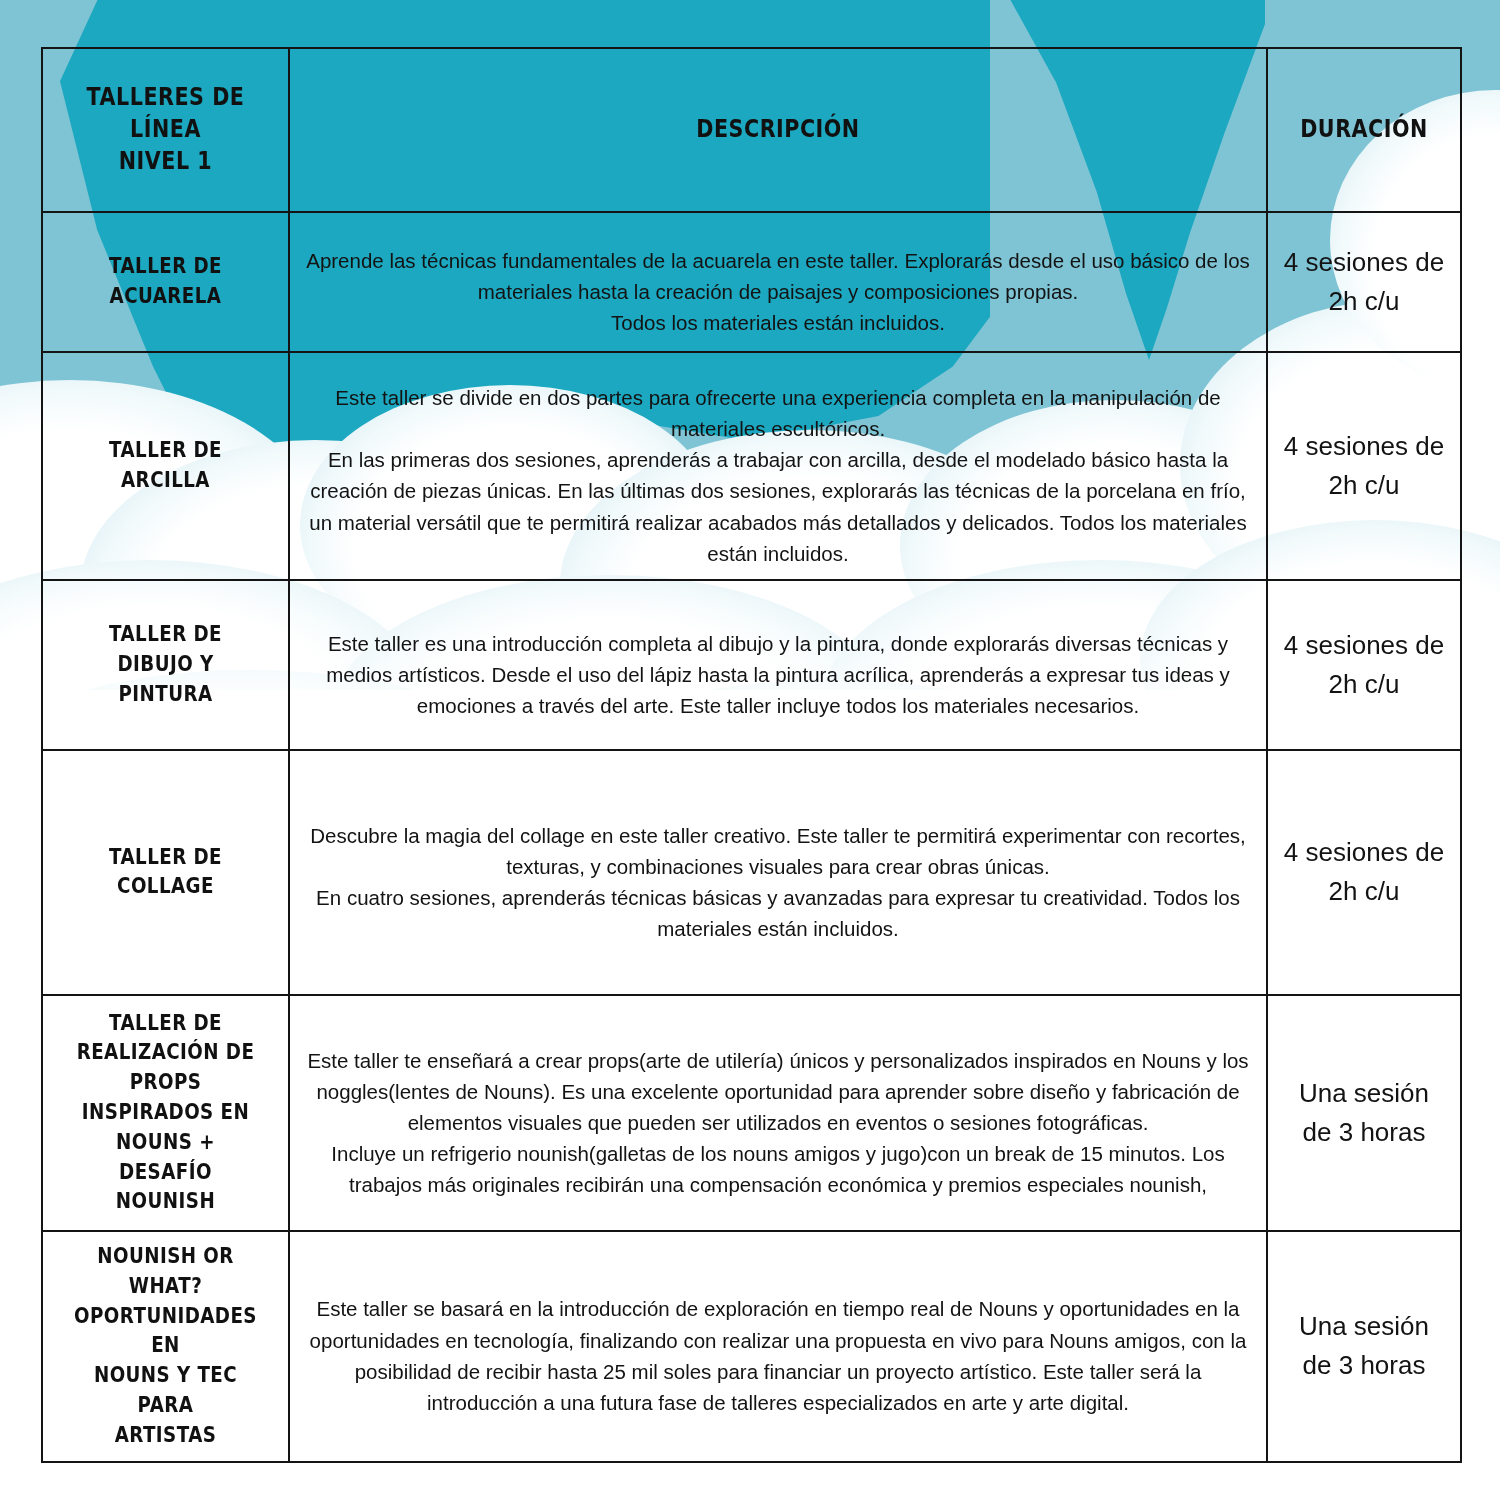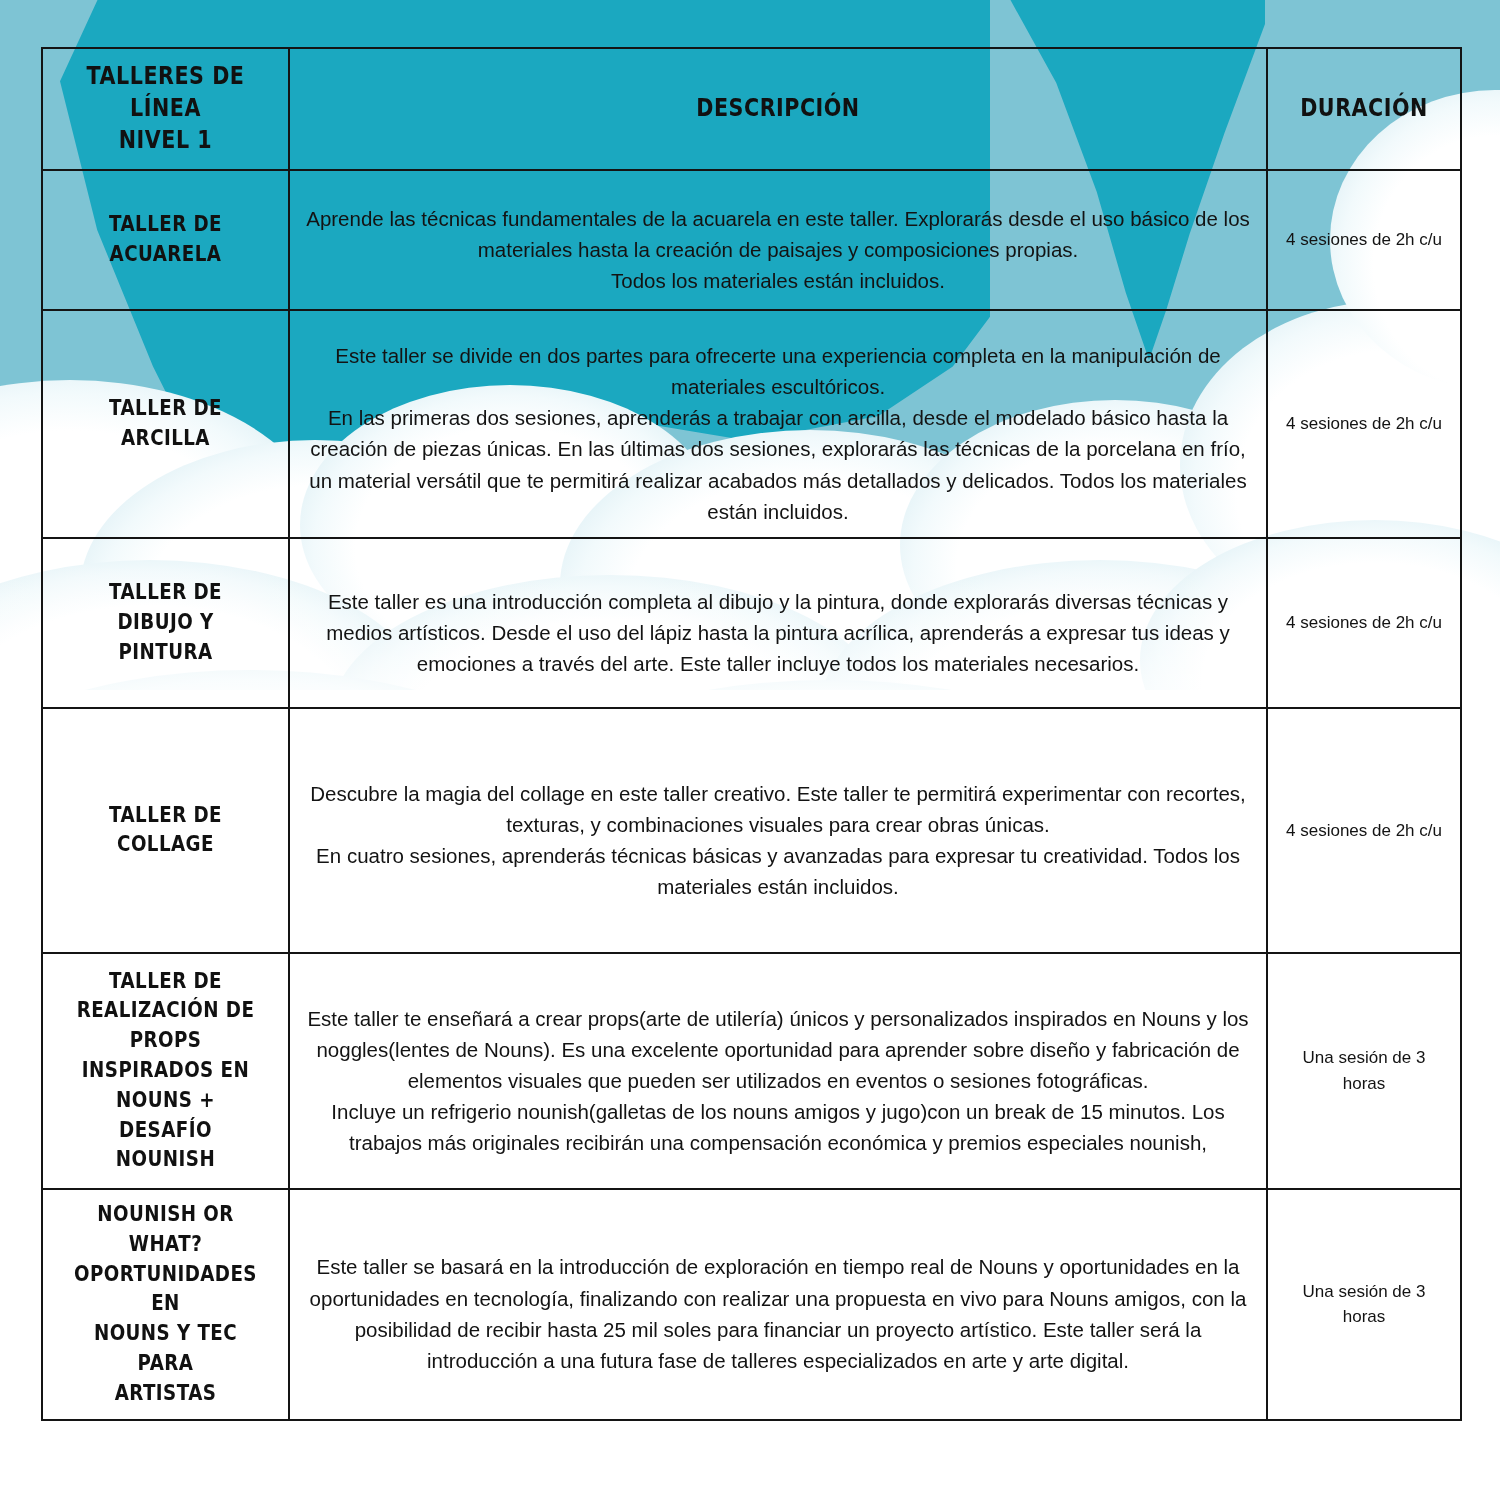--- a/index.html
+++ b/index.html
@@ -108,21 +108,21 @@
     padding: 10px 14px;
     background: transparent;
   }
 
   col.c-name { width: 247px; }
   col.c-desc { width: 978px; }
   col.c-dur  { width: 194px; }
 
   
   thead th {
-    height: 122px;
+    height: 164px;
   }
 
   .hdr-text {
     font-family: "DejaVu Sans", sans-serif;
     font-weight: 700;
     font-size: 24px;
     letter-spacing: 0.6px;
     line-height: 1.32;
     color: #111111;
     text-align: center;
@@ -156,21 +156,21 @@
     margin-top: 19px;
   }
   .desc-text .para { display: block; }
 
   
   td.dur {
     text-align: center;
   }
   .dur-text {
     font-family: "Liberation Sans", sans-serif;
-    font-size: 17px;
+    font-size: 26px;
     line-height: 1.50;
     color: #131313;
     text-align: center;
   }
 
   
   tr.row-acuarela  td { height: 140px; }
   tr.row-arcilla   td { height: 224px; }
   tr.row-dibujo    td { height: 170px; }
   tr.row-collage   td { height: 245px; }

